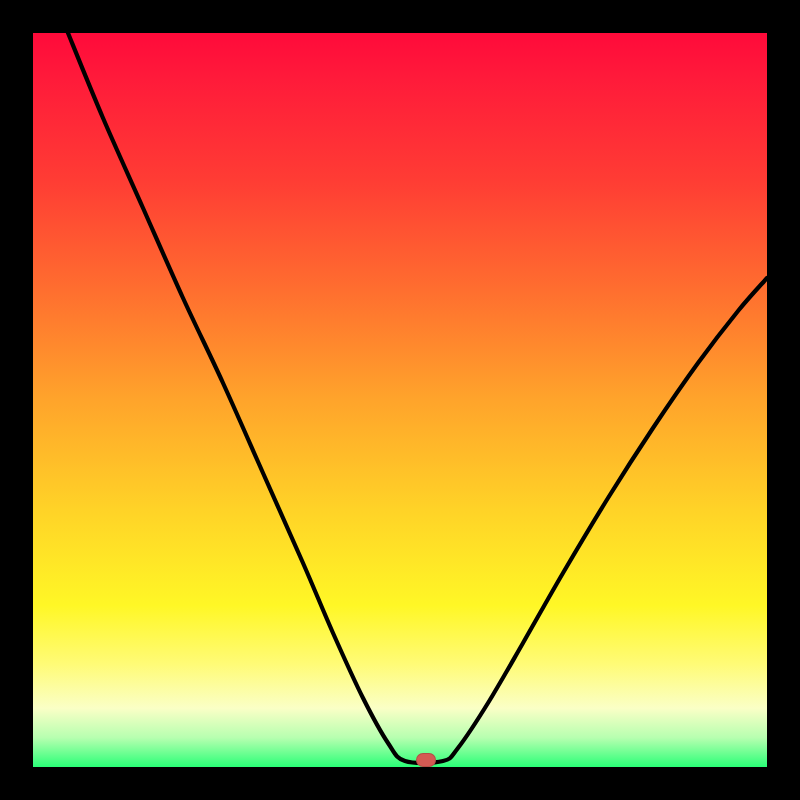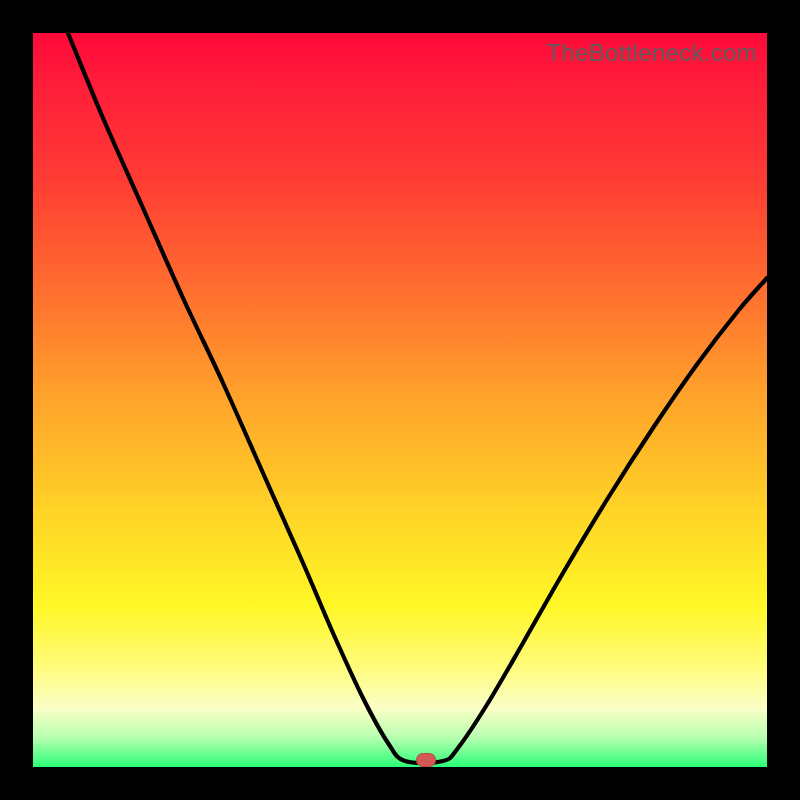--- a/index.html
+++ b/index.html
@@ -65,21 +65,20 @@
     background: #d45a53;
     box-shadow: 0 0 0 1px rgba(0,0,0,0.15) inset;
   }
 </style>
 </head>
 <body>
 
 <div class="frame">
   <div class="plot">
 
-    <div class="watermark">TheBottleneck.com</div>
 
     <svg class="curve" viewBox="0 0 734 734" preserveAspectRatio="none">
       <path fill="none" stroke="#000" stroke-width="4.2" stroke-linecap="round" d="M 35 0 C 40.8 14.2 57.5 55.8 70 85 C 82.5 114.2 96.7 145.0 110 175 C 123.3 205.0 136.7 235.8 150 265 C 163.3 294.2 176.7 320.8 190 350 C 203.3 379.2 216.7 410.0 230 440 C 243.3 470.0 258.3 503.3 270 530 C 281.7 556.7 290.0 577.5 300 600 C 310.0 622.5 320.8 646.7 330 665 C 339.2 683.3 348.0 699.5 355 710 C 362.0 720.5 362.8 725.0 372 728 C 381.2 731.0 401.2 730.2 410 728 C 418.8 725.8 417.5 724.7 425 715 C 432.5 705.3 444.2 687.5 455 670 C 465.8 652.5 477.5 631.7 490 610 C 502.5 588.3 515.8 564.2 530 540 C 544.2 515.8 560.0 489.2 575 465 C 590.0 440.8 605.0 417.5 620 395 C 635.0 372.5 650.8 349.5 665 330 C 679.2 310.5 693.5 292.2 705 278 C 716.5 263.8 729.2 250.5 734 245"></path>
     </svg>
 
     <div class="marker" style="left: 383px; top: 720px;"></div>
   </div>
 </div>
 
 </body></html>

